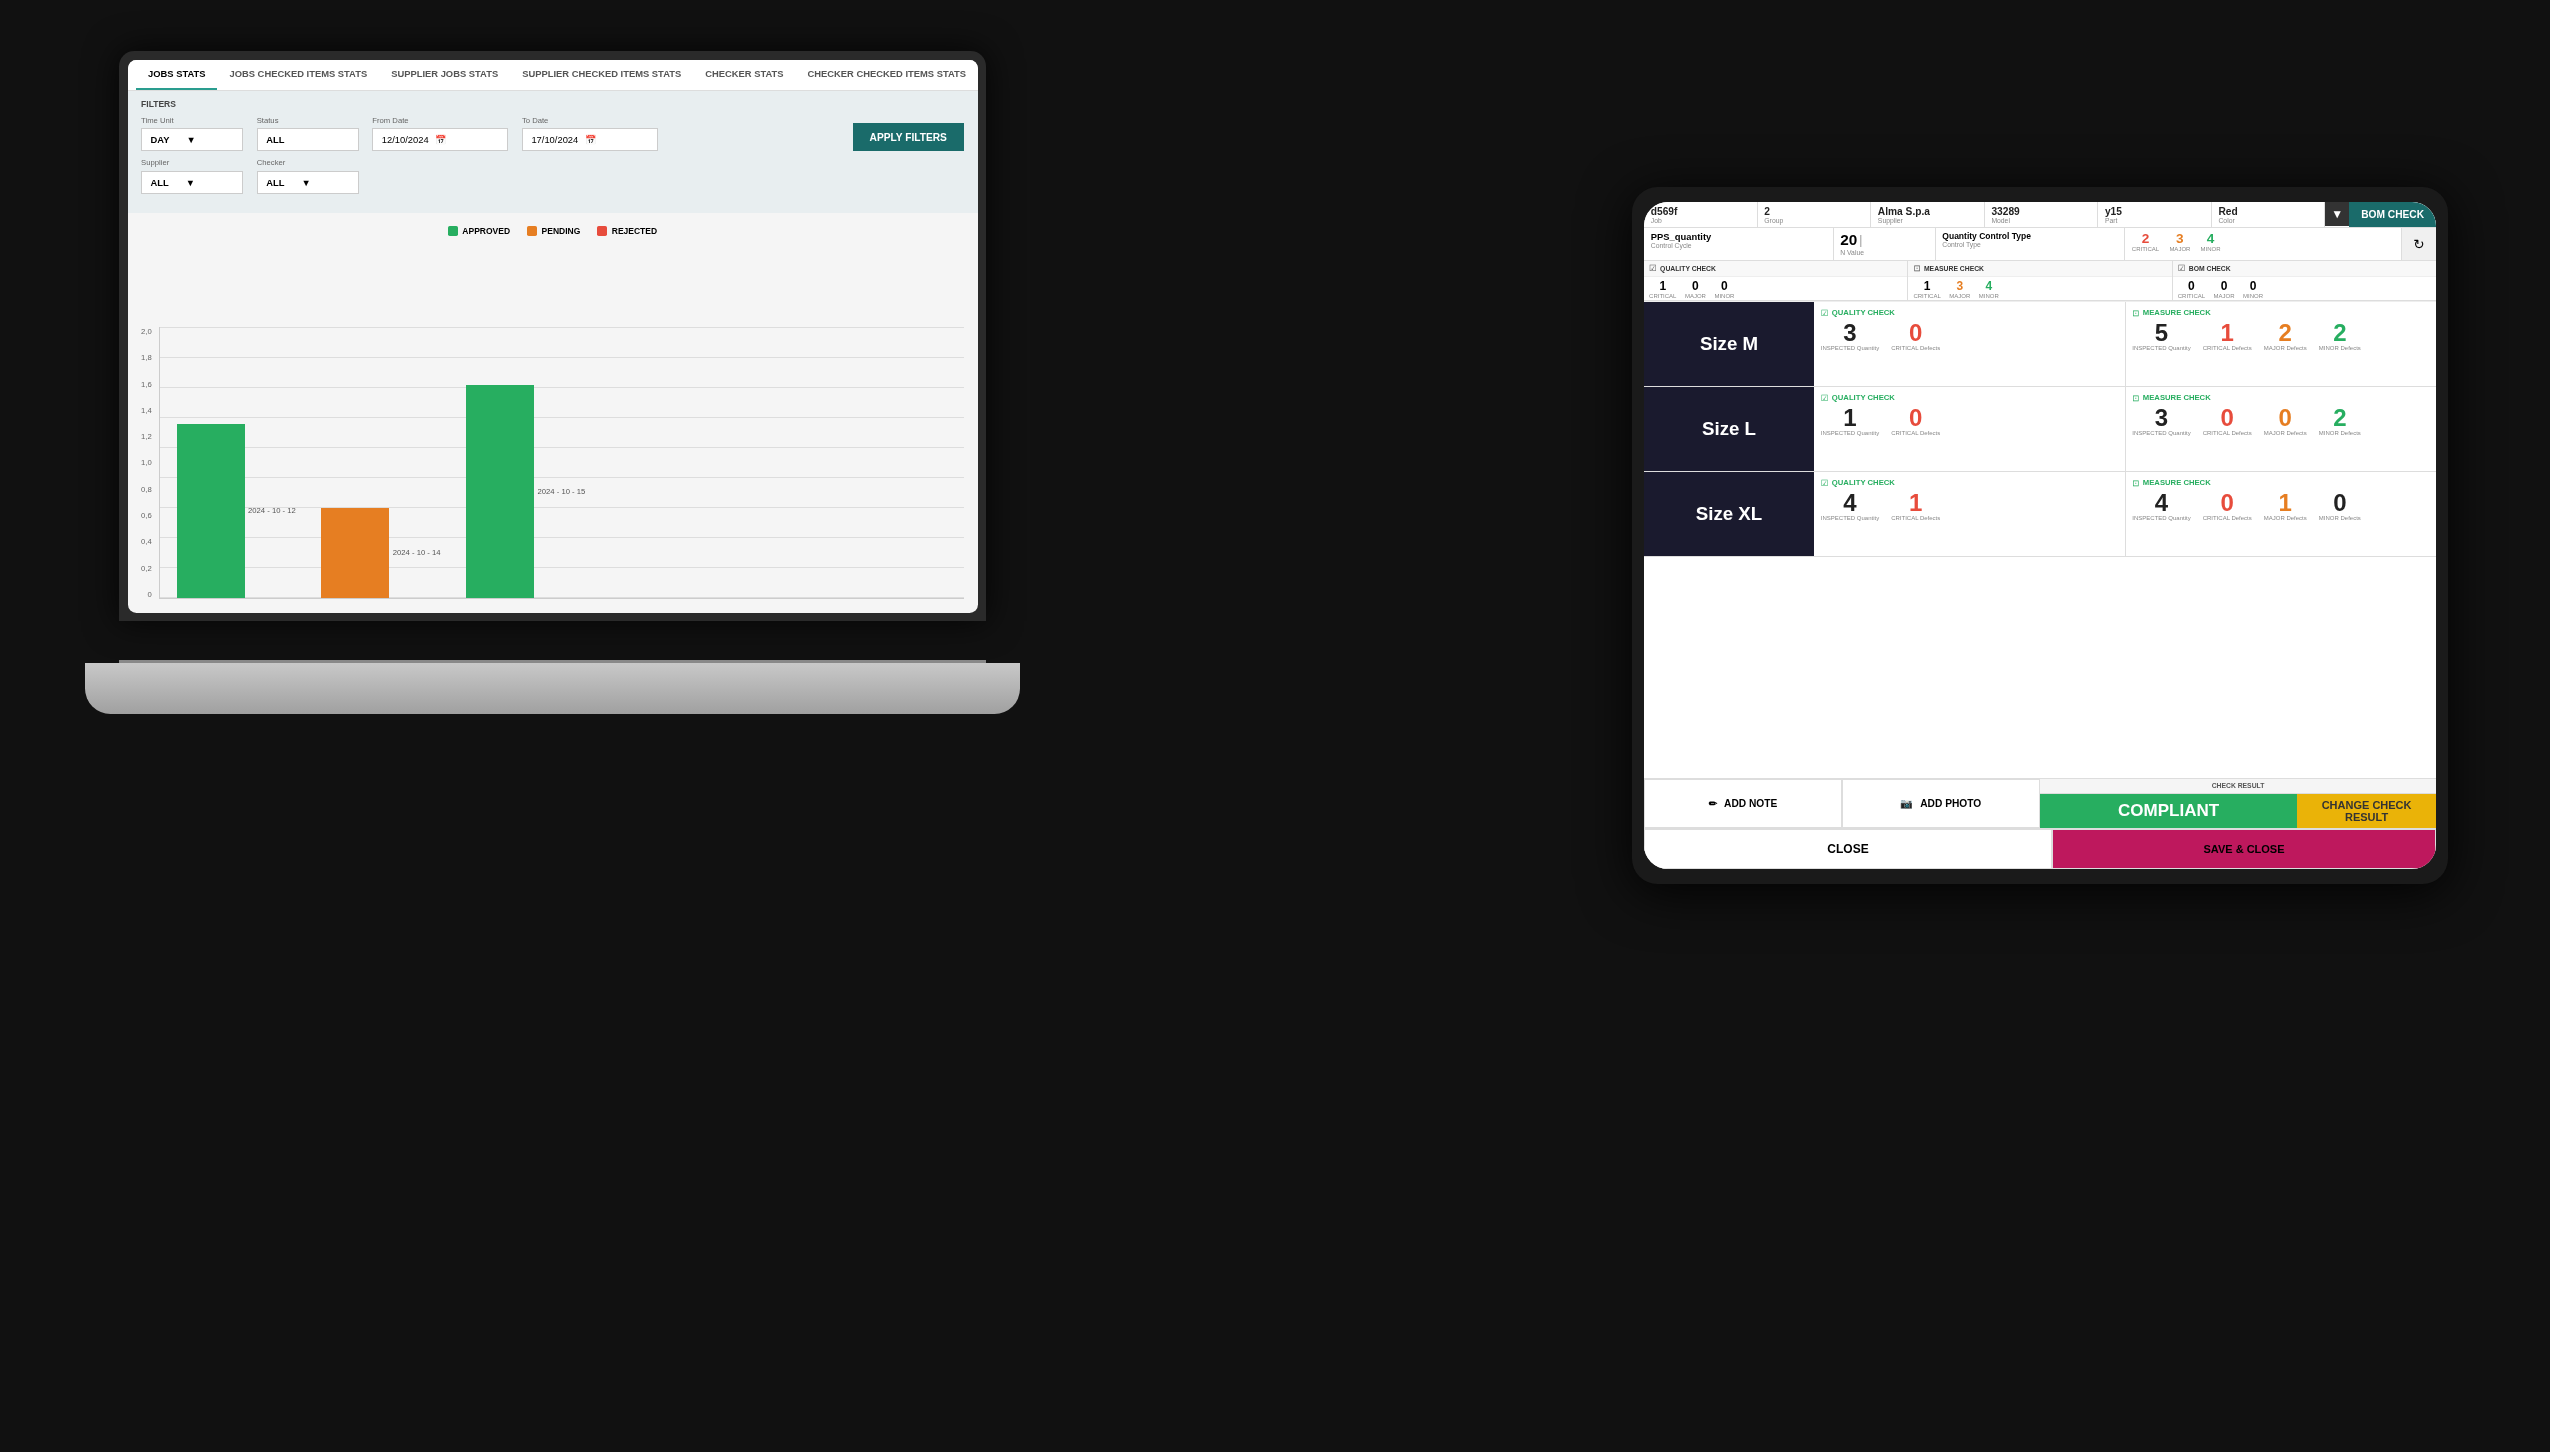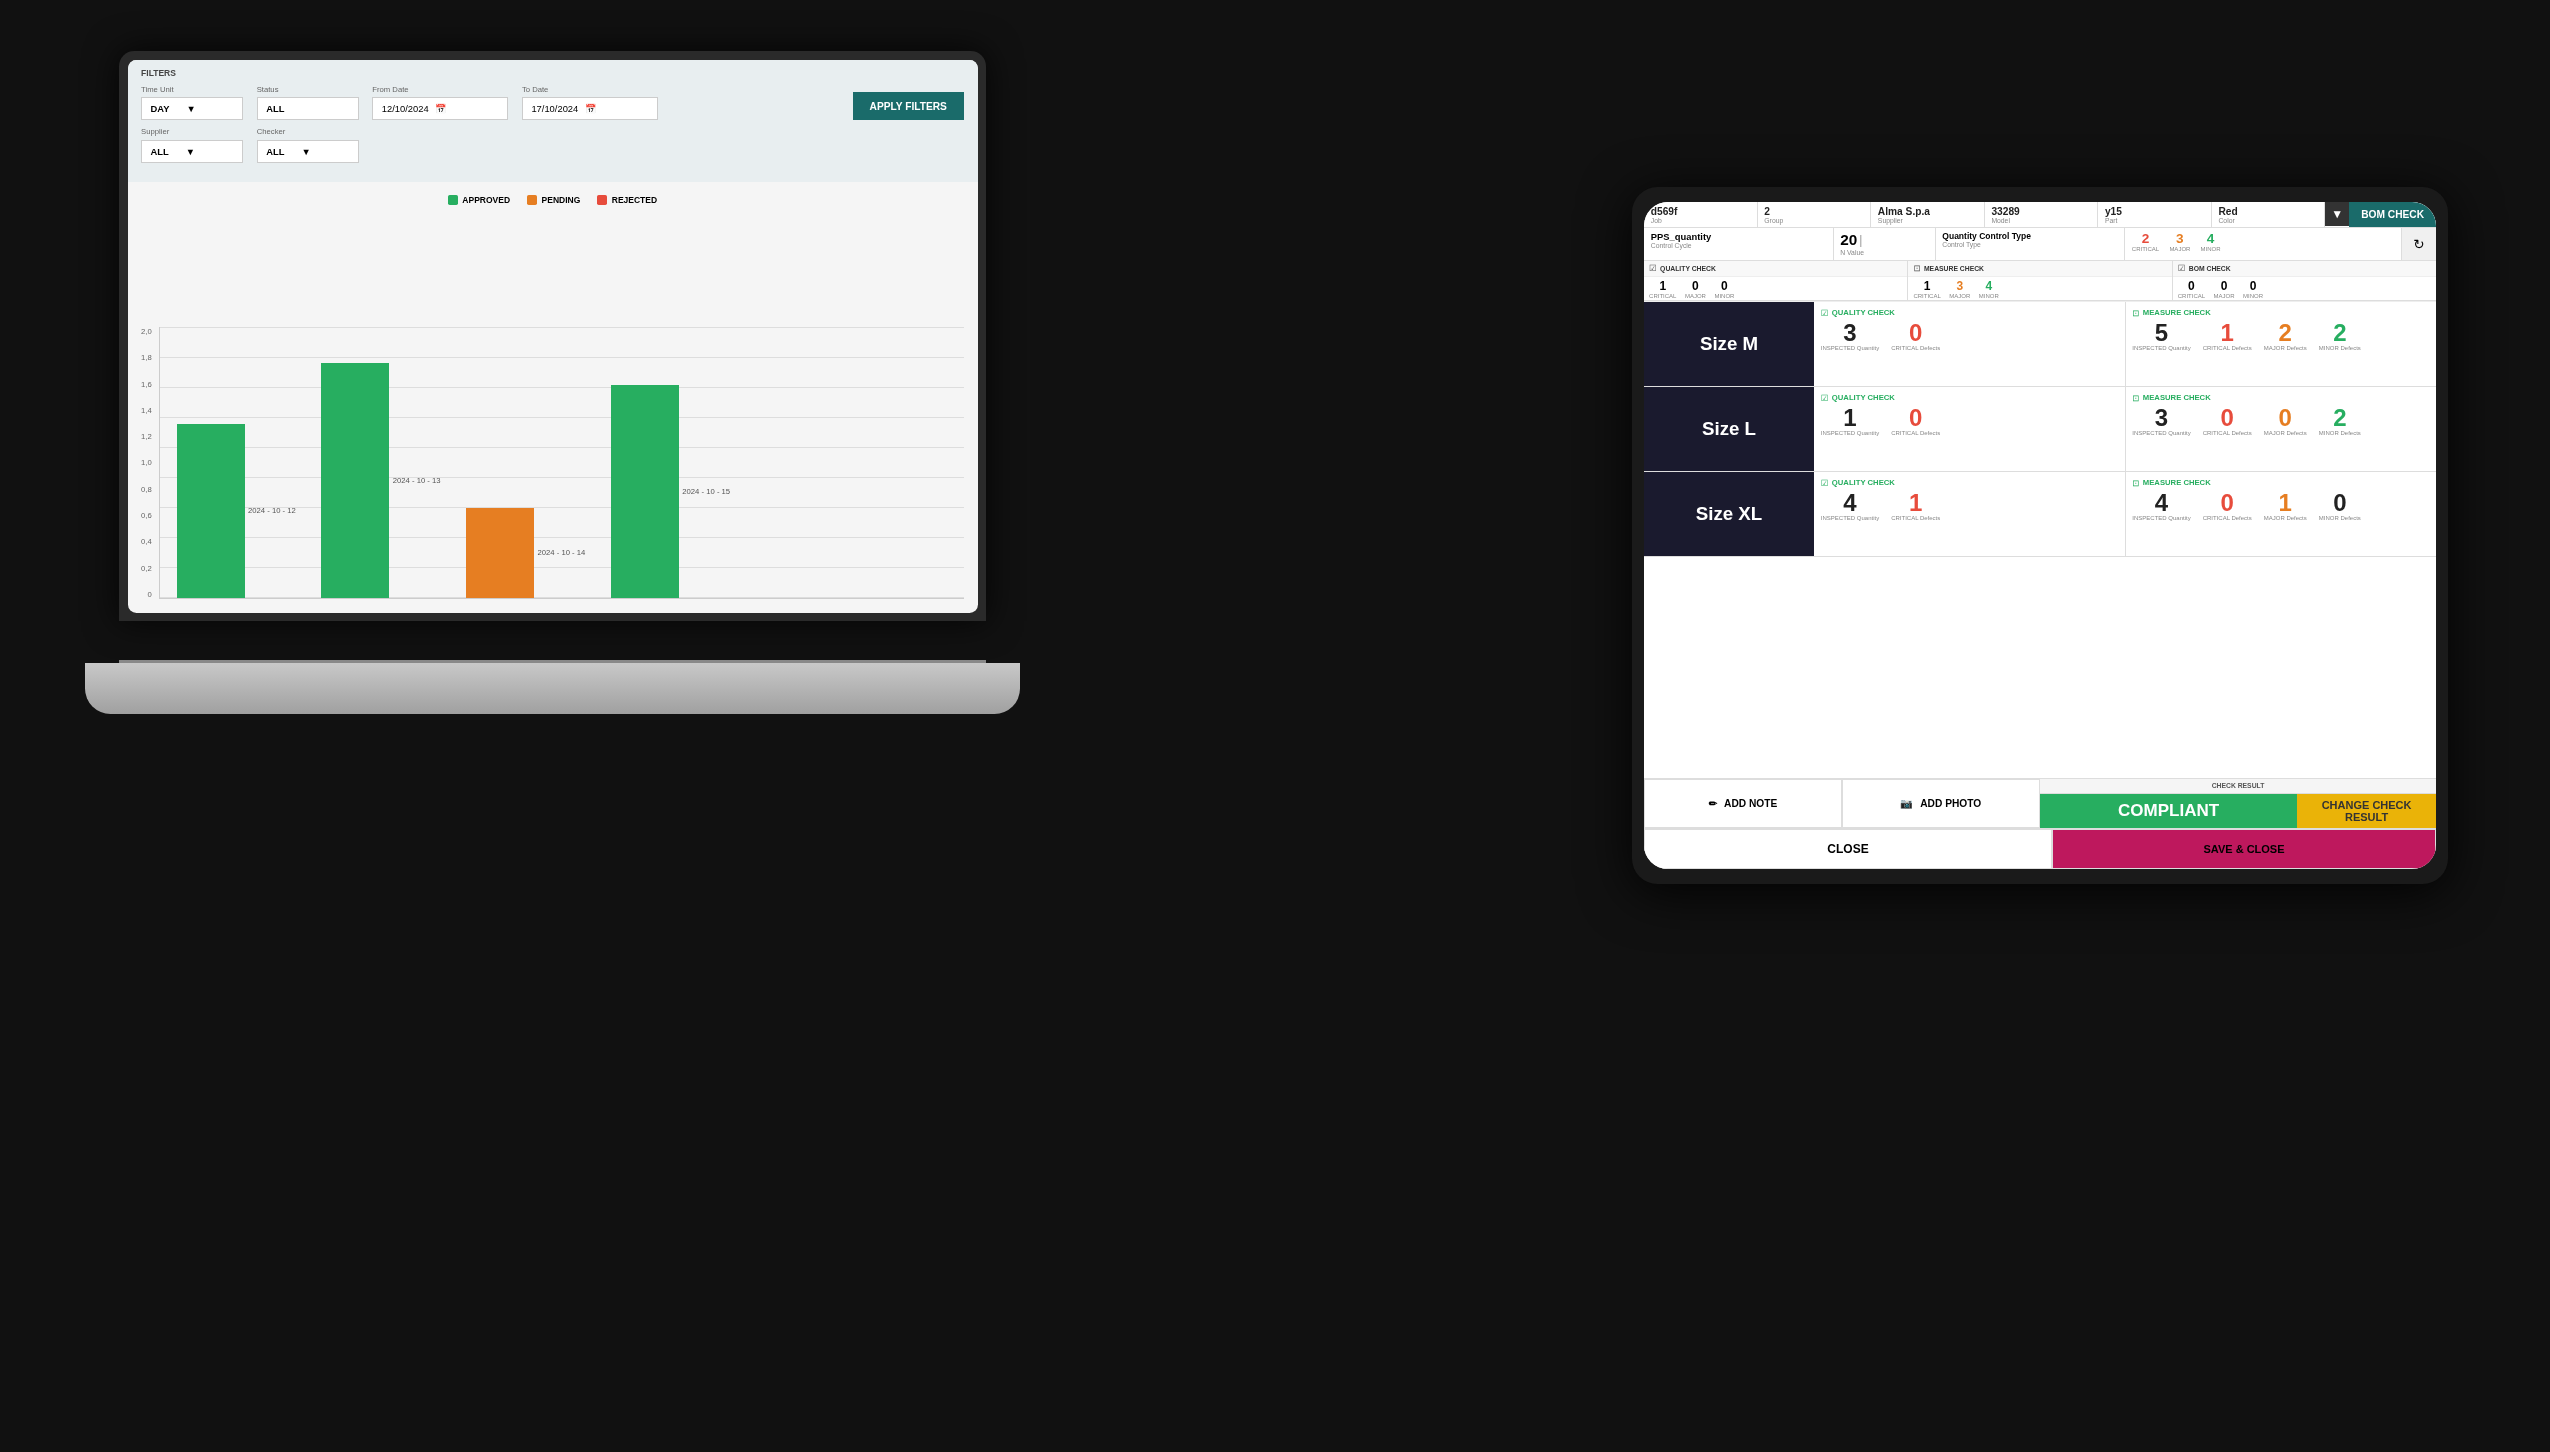--- a/index.html
+++ b/index.html
@@ -580,20 +580,28 @@
     }
   </style>
 </head>
 <body>
 
 <div class="laptop-wrapper">
   <div class="laptop-screen-outer">
     <div class="laptop-screen-inner">
       <div class="stats-app">
 
+        <div class="stats-tabs">
+          <div class="stats-tab active">JOBS STATS</div>
+          <div class="stats-tab">JOBS CHECKED ITEMS STATS</div>
+          <div class="stats-tab">SUPPLIER JOBS STATS</div>
+          <div class="stats-tab">SUPPLIER CHECKED ITEMS STATS</div>
+          <div class="stats-tab">CHECKER STATS</div>
+          <div class="stats-tab">CHECKER CHECKED ITEMS STATS</div>
+        </div>
 
         <div class="filters-section">
           <div class="filters-label">FILTERS</div>
           <div class="filters-row">
             <div class="filter-group">
               <div class="filter-label">Time Unit</div>
               <div class="filter-select">
                 <span>DAY</span>
                 <span>▼</span>
               </div>
@@ -678,24 +686,20 @@
                 <div class="grid-line"></div>
                 <div class="grid-line"></div>
                 <div class="grid-line"></div>
                 <div class="grid-line"></div>
               </div>
               <div class="bar-group">
                 <div class="bar" style="height:174px; background:#27ae60;"></div>
                 <div class="bar-label">2024 - 10 - 12</div>
               </div>
               <div class="bar-group">
-                <div class="bar" style="height:235px; background:#27ae60;"></div>
-                <div class="bar-label">2024 - 10 - 13</div>
-              </div>
-              <div class="bar-group">
                 <div class="bar" style="height:90px; background:#e67e22;"></div>
                 <div class="bar-label">2024 - 10 - 14</div>
               </div>
               <div class="bar-group">
                 <div class="bar" style="height:213px; background:#27ae60;"></div>
                 <div class="bar-label">2024 - 10 - 15</div>
               </div>
             </div>
           </div>
         </div>

